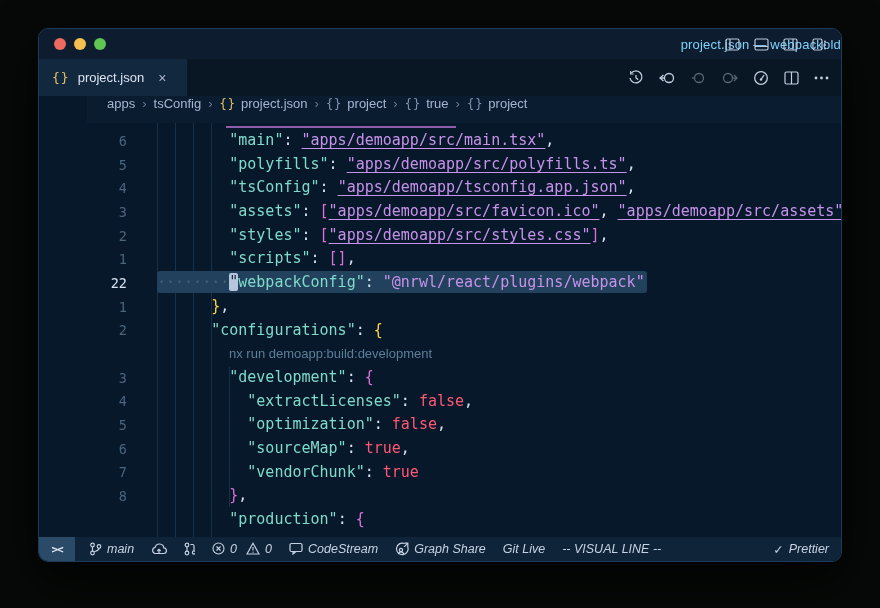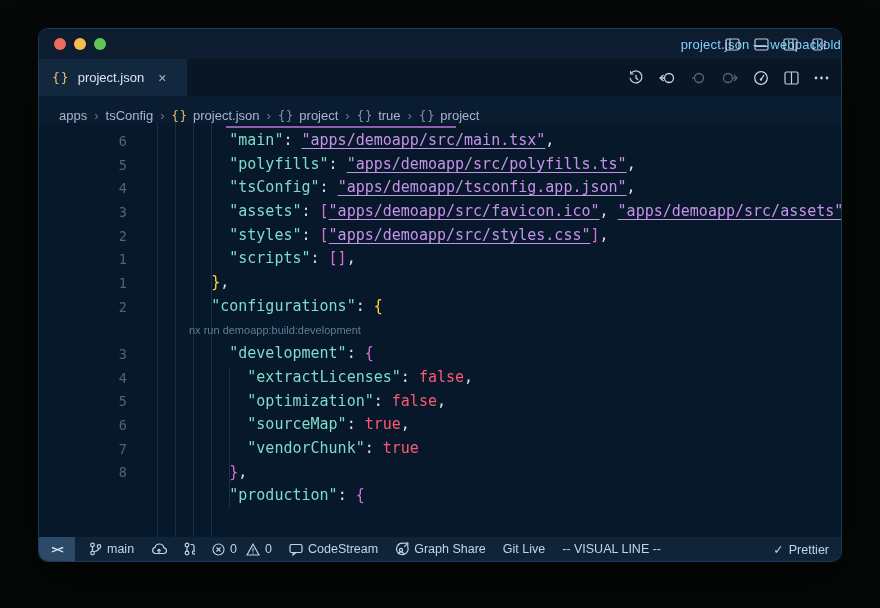--- a/index.html
+++ b/index.html
@@ -30,51 +30,51 @@
   .tab { display:flex; align-items:center; gap:8px; padding:0 13px; background:#12283f;
          min-width:148px; cursor:pointer; }
   .tab-icon { color:#e6c068; font-size:13px; font-family:"DejaVu Sans Mono",monospace; letter-spacing:1px; }
   .tab-label { color:#dce3f0; font-size:13px; }
   .tab-close { color:#a9b6cc; font-size:14px; margin-left:6px; }
   .editor-actions { position:absolute; right:12px; top:0; height:37px; display:flex; align-items:center; gap:15px; }
   .editor-actions svg { display:block; }
   .icon-dim { opacity:.42; }
 
   
-  .breadcrumbs { height:27px; flex:0 0 27px; background:#0a1d30; display:flex; align-items:flex-end;
-                 padding-left:20px; gap:7px; font-size:13px; color:#a7b4d0; }
+  .breadcrumbs { height:27px; flex:0 0 27px; background:#0a1d30; display:flex; align-items:flex-start;
+                 padding-left:20px; gap:7px; font-size:13px; color:#a7b4d0;margin-left:48px; }
   .crumb { display:flex; align-items:center; gap:5px; cursor:pointer; }
   .crumb .sym { font-family:"DejaVu Sans Mono",monospace; font-size:12px; color:#8793b3; letter-spacing:1px; }
   .crumb .sym.gold { color:#e6c068; }
   .crumb-sep { color:#68789a; font-size:13px; }
 
   
   .editor { position:relative; flex:1 1 auto; background:#06182a; overflow:hidden;
             font-family:"DejaVu Sans Mono","Liberation Mono",monospace; font-size:15px; }
   .guide { position:absolute; top:0; bottom:0; width:1px; background:#15314b; z-index:0; }
   .guide8 { position:absolute; width:1px; background:#15314b; z-index:0; }
   .frag-underline { position:absolute; height:2px; background:#b06fd0; opacity:.8; z-index:1; }
   .code-lines { position:relative; z-index:1; padding-top:6px; }
   .row { height:23.7px; display:flex; align-items:center; white-space:pre; }
   .gutter { flex:0 0 118px; text-align:right; padding-right:30px; color:#4a6580; font-size:13.5px; }
   .gutter.current { color:#d8e3f2; }
   .code { flex:1 1 auto; line-height:23.7px; }
-  .lens-text { font-family:"Liberation Sans","DejaVu Sans",sans-serif; font-size:11px; color:#5f7e97; padding-left:32px; }
+  .lens-text { font-family:"Liberation Sans","DejaVu Sans",sans-serif; font-size:13px; color:#5f7e97; padding-left:72px; }
   .selection { background:#22415d; border-radius:3px; padding:2px 2px 2px 0; }
   .tok-k{color:#7fdbca} .tok-p{color:#d9e1f0}
   .tok-l{color:#c792ea; text-decoration:underline; text-underline-offset:3px; text-decoration-thickness:1px;}
   .tok-s{color:#c792ea} .tok-b{color:#ff5874}
   .tok-y{color:#ffd23f} .tok-m{color:#da70d6}
   .tok-ws{color:#46607a} .tok-sp{color:#d9e1f0}
   .tok-cur{background:#b8c6dd; color:#14304d; border-radius:2px;}
 
   
   .statusbar { height:24px; flex:0 0 24px; background:#0f2438; display:flex; align-items:center;
                font-size:12.5px; color:#c6d2e4; padding-right:12px; }
-  .sb-item { display:flex; align-items:flex-end; gap:5px; margin-right:17px; cursor:pointer; white-space:nowrap; }
+  .sb-item { display:flex; align-items:flex-start; gap:5px; margin-right:17px; cursor:pointer; white-space:nowrap;font-style:italic; }
   .sb-item svg { display:block; }
   .remote { height:24px; width:36px; margin-right:14px; background:#2b4a68; display:flex;
             align-items:center; justify-content:center; font-family:"DejaVu Sans Mono",monospace;
             font-weight:bold; font-size:11px; letter-spacing:-1px; color:#dfe8f4; }
   .sb-prettier { margin-left:auto; margin-right:0; }
 </style>
 </head>
 <body>
 
 <div class="page">
@@ -211,20 +211,21 @@
       <div class="guide" style="left:172px"></div>
       <div class="guide8" style="left:190px; top:244px; height:140px;"></div>
       <div class="frag-underline" style="left:187px; top:3px; width:230px;"></div>
       <div class="code-lines">
           <div class="row"><span class="gutter">6</span><span class="code"><span class="tok-sp">        </span><span class="tok-k">"main"</span><span class="tok-p">: </span><span class="tok-l">"apps/demoapp/src/main.tsx"</span><span class="tok-p">,</span></span></div>
           <div class="row"><span class="gutter">5</span><span class="code"><span class="tok-sp">        </span><span class="tok-k">"polyfills"</span><span class="tok-p">: </span><span class="tok-l">"apps/demoapp/src/polyfills.ts"</span><span class="tok-p">,</span></span></div>
           <div class="row"><span class="gutter">4</span><span class="code"><span class="tok-sp">        </span><span class="tok-k">"tsConfig"</span><span class="tok-p">: </span><span class="tok-l">"apps/demoapp/tsconfig.app.json"</span><span class="tok-p">,</span></span></div>
           <div class="row"><span class="gutter">3</span><span class="code"><span class="tok-sp">        </span><span class="tok-k">"assets"</span><span class="tok-p">: </span><span class="tok-m">[</span><span class="tok-l">"apps/demoapp/src/favicon.ico"</span><span class="tok-p">, </span><span class="tok-l">"apps/demoapp/src/assets"</span></span></div>
           <div class="row"><span class="gutter">2</span><span class="code"><span class="tok-sp">        </span><span class="tok-k">"styles"</span><span class="tok-p">: </span><span class="tok-m">[</span><span class="tok-l">"apps/demoapp/src/styles.css"</span><span class="tok-m">]</span><span class="tok-p">,</span></span></div>
           <div class="row"><span class="gutter">1</span><span class="code"><span class="tok-sp">        </span><span class="tok-k">"scripts"</span><span class="tok-p">: </span><span class="tok-m">[]</span><span class="tok-p">,</span></span></div>
+          <div class="row"><span class="gutter current">22</span><span class="code"><span class="selection"><span class="tok-ws">········</span><span class="tok-cur">"</span><span class="tok-k">webpackConfig"</span><span class="tok-p">: </span><span class="tok-s">"@nrwl/react/plugins/webpack"</span></span></span></div>
           <div class="row"><span class="gutter">1</span><span class="code"><span class="tok-sp">      </span><span class="tok-y">}</span><span class="tok-p">,</span></span></div>
           <div class="row"><span class="gutter">2</span><span class="code"><span class="tok-sp">      </span><span class="tok-k">"configurations"</span><span class="tok-p">: </span><span class="tok-y">{</span></span></div>
           <div class="row"><span class="gutter"></span><span class="code"><span class="lens-text">nx run demoapp:build:development</span></span></div>
           <div class="row"><span class="gutter">3</span><span class="code"><span class="tok-sp">        </span><span class="tok-k">"development"</span><span class="tok-p">: </span><span class="tok-m">{</span></span></div>
           <div class="row"><span class="gutter">4</span><span class="code"><span class="tok-sp">          </span><span class="tok-k">"extractLicenses"</span><span class="tok-p">: </span><span class="tok-b">false</span><span class="tok-p">,</span></span></div>
           <div class="row"><span class="gutter">5</span><span class="code"><span class="tok-sp">          </span><span class="tok-k">"optimization"</span><span class="tok-p">: </span><span class="tok-b">false</span><span class="tok-p">,</span></span></div>
           <div class="row"><span class="gutter">6</span><span class="code"><span class="tok-sp">          </span><span class="tok-k">"sourceMap"</span><span class="tok-p">: </span><span class="tok-b">true</span><span class="tok-p">,</span></span></div>
           <div class="row"><span class="gutter">7</span><span class="code"><span class="tok-sp">          </span><span class="tok-k">"vendorChunk"</span><span class="tok-p">: </span><span class="tok-b">true</span></span></div>
           <div class="row"><span class="gutter">8</span><span class="code"><span class="tok-sp">        </span><span class="tok-m">}</span><span class="tok-p">,</span></span></div>
           <div class="row"><span class="gutter"></span><span class="code"><span class="tok-sp">        </span><span class="tok-k">"production"</span><span class="tok-p">: </span><span class="tok-m">{</span></span></div>

